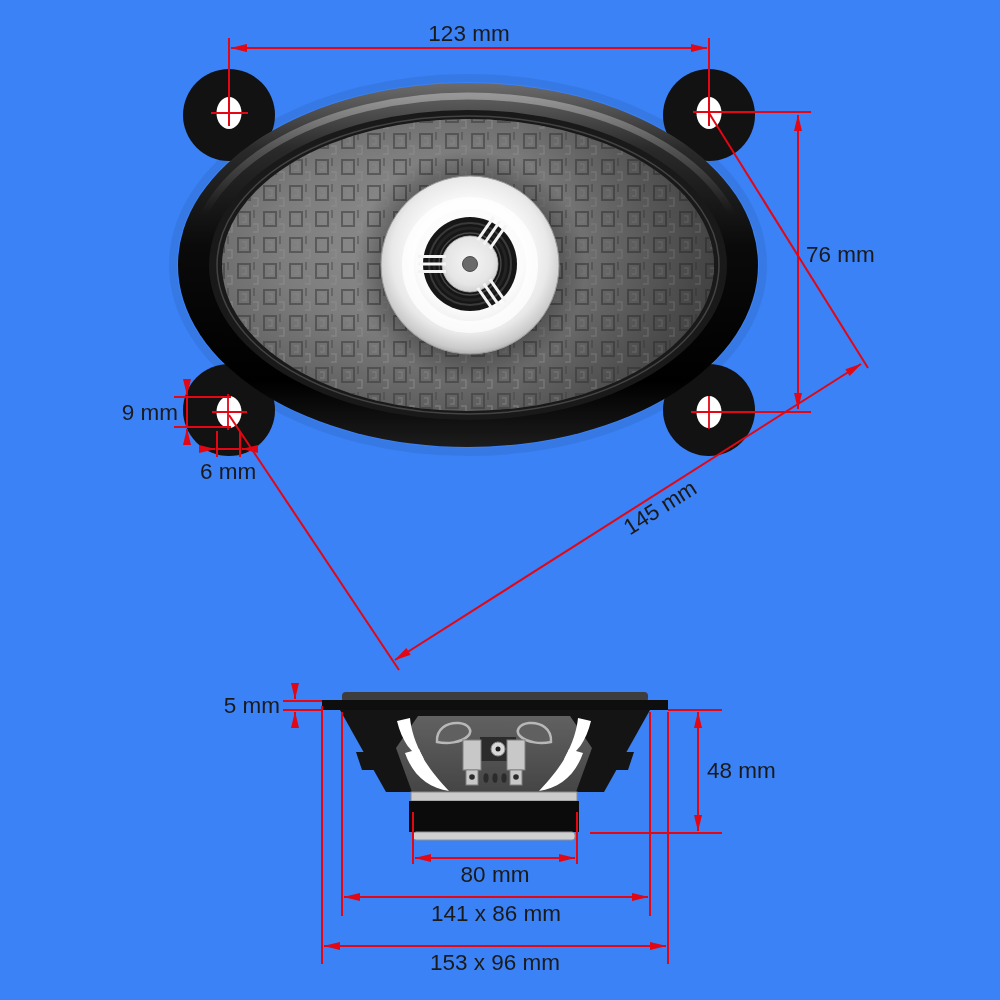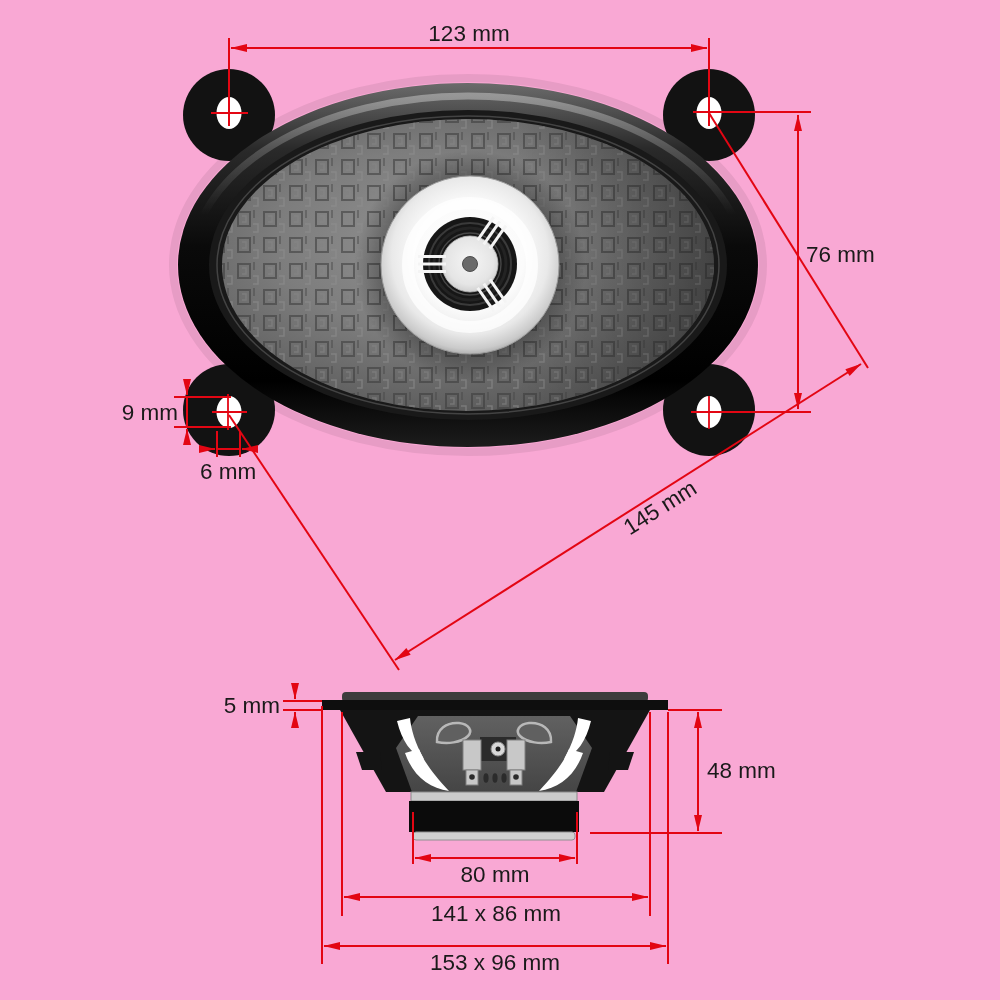--- a/index.html
+++ b/index.html
@@ -1,16 +1,16 @@
 <!DOCTYPE html>
 <html><head>
 <meta charset="utf-8">
 <style>
   html,body{margin:0;padding:0;background:#ffffff;}
-  .stage{width:1000px;height:1000px;position:relative;background:#f9a8d4;overflow:hidden;}
+  .stage{width:1000px;height:1000px;position:relative;background:#3b82f6;overflow:hidden;}
   text{font-family:"Liberation Sans","DejaVu Sans",sans-serif;font-size:22.5px;fill:#1a1a1a;}
 </style>
 </head>
 <body>
 
 <div class="stage">
 <svg width="1000" height="1000" viewBox="0 0 1000 1000" xmlns="http://www.w3.org/2000/svg">
   <defs>
     <marker id="arr" markerUnits="userSpaceOnUse" markerWidth="20" markerHeight="12" refX="17" refY="5" orient="auto-start-reverse">
       <path d="M17.5,5 L1,1 L1,9 Z" fill="#e30613"></path>

